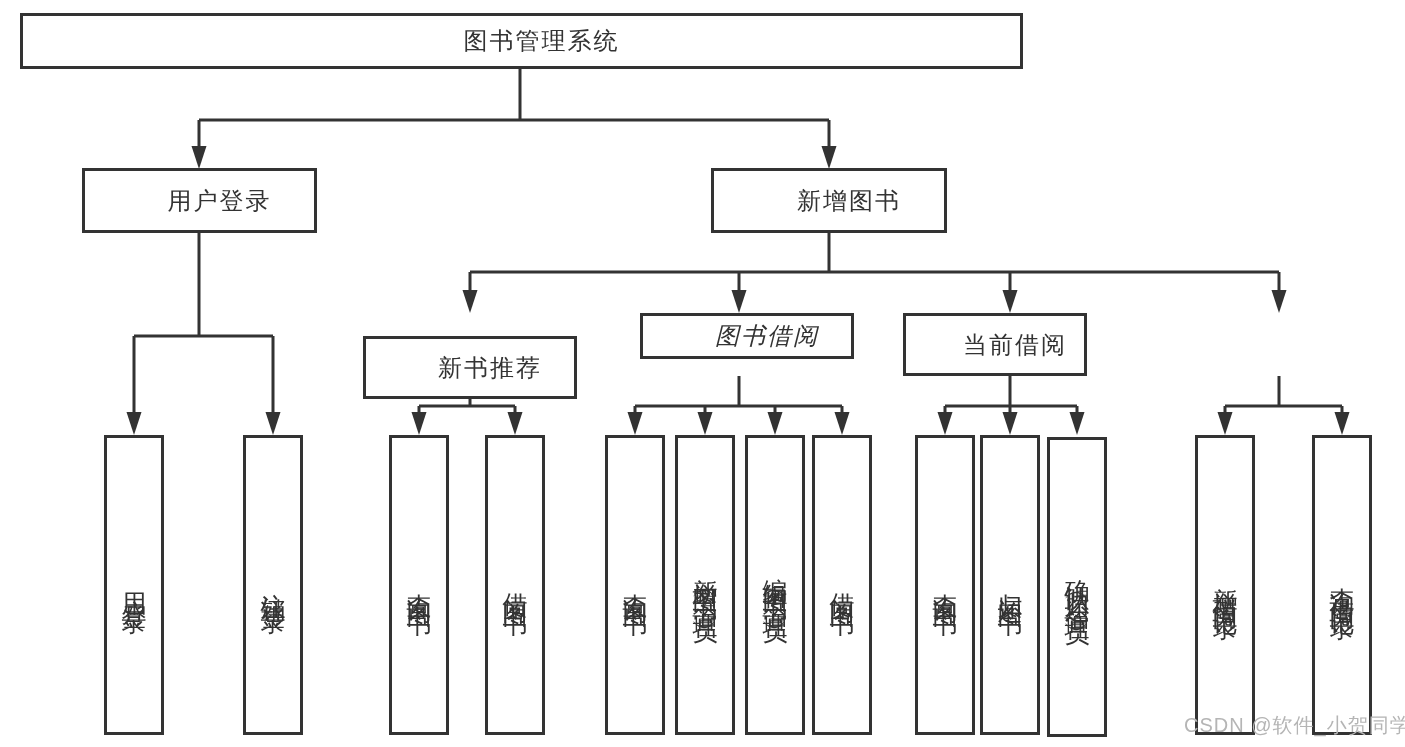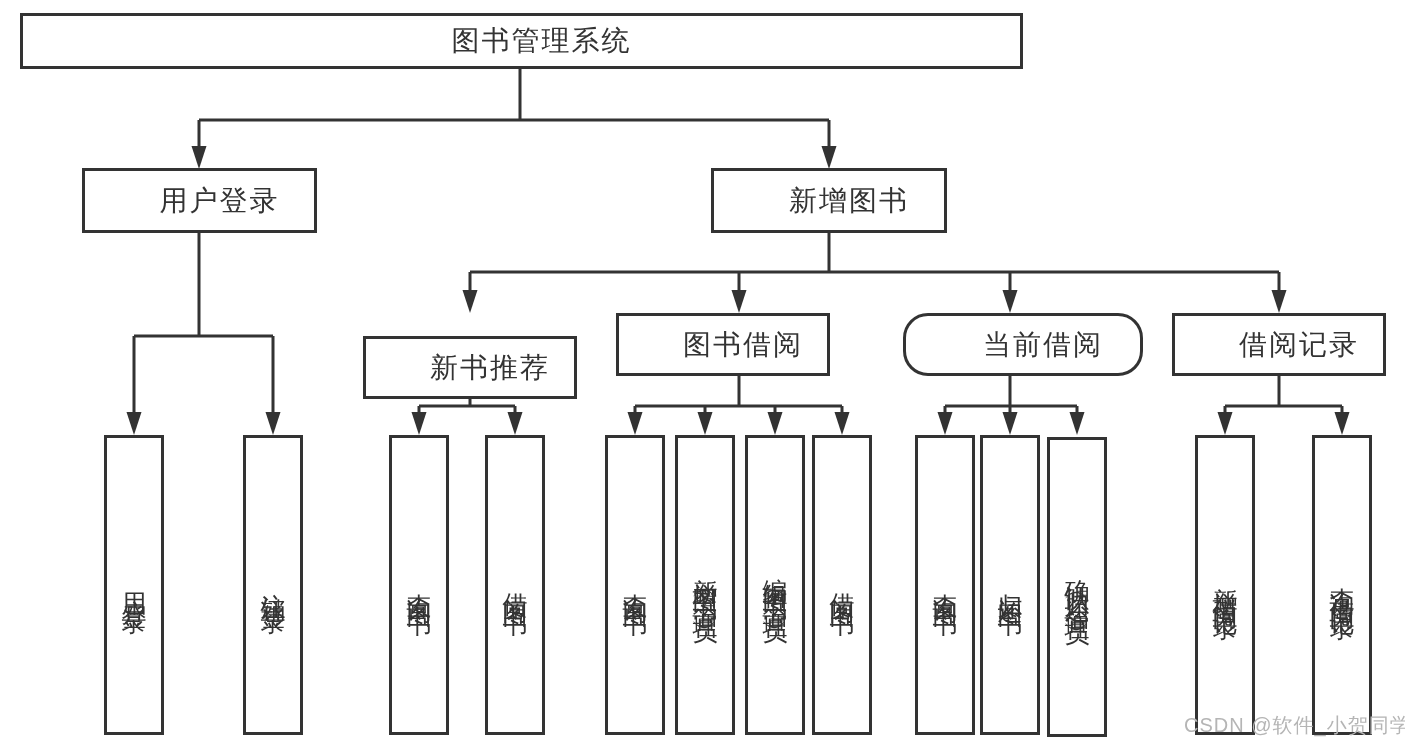--- a/index.html
+++ b/index.html
@@ -22,21 +22,21 @@
     box-sizing: border-box;
     background: #ffffff;
     border: 3px solid #333333;
     display: flex;
     align-items: center;
     justify-content: center;
     z-index: 1;
     color: #333333;
   }
   .hbox {
-    font-size: 28px;
+    font-size: 24px;
     letter-spacing: 2px;
     white-space: nowrap;
     padding-left: 40px;
   }
   .root-box { border-width: 3px; }
   .vbox span {
     writing-mode: vertical-lr;
     text-orientation: mixed;
     font-size: 25px;
     letter-spacing: 6px;
@@ -97,23 +97,22 @@
       <polygon points="1334.5,412 1349.5,412 1342,435"></polygon>
     </g>
   </svg>
 
   <div class="box hbox root-box" style="left:20px; top:13px; width:1003px; height:56px;">图书管理系统</div>
 
   <div class="box hbox" style="left:82px; top:168px; width:235px; height:65px;">用户登录</div>
   <div class="box hbox" style="left:711px; top:168px; width:236px; height:65px;">新增图书</div>
 
   <div class="box hbox" style="left:363px; top:313px; width:214px; height:63px;margin-top:23px;">新书推荐</div>
-  <div class="box hbox" style="left:616px; top:313px; width:214px; height:63px;">图书借阅</div>
-  <div class="box hbox" style="left:903px; top:313px; width:240px; height:63px;border-radius:25px;">当前借阅</div>
-  <div class="box hbox" style="left:1172px; top:313px; width:214px; height:63px;">借阅记录</div>
+  <div class="box hbox" style="left:640px; top:313px; width:214px; height:46px;font-style:italic;">图书借阅</div>
+  <div class="box hbox" style="left:903px; top:313px; width:184px; height:63px;">当前借阅</div>
 
   <div class="box vbox" style="left:104px; top:435px; width:60px; height:300px;">
     <span>用户登录</span>
   </div>
   <div class="box vbox" style="left:243px; top:435px; width:60px; height:300px;">
     <span>注销登录</span>
   </div>
 
   <div class="box vbox" style="left:389px; top:435px; width:60px; height:300px;">
     <span>查询图书</span>

